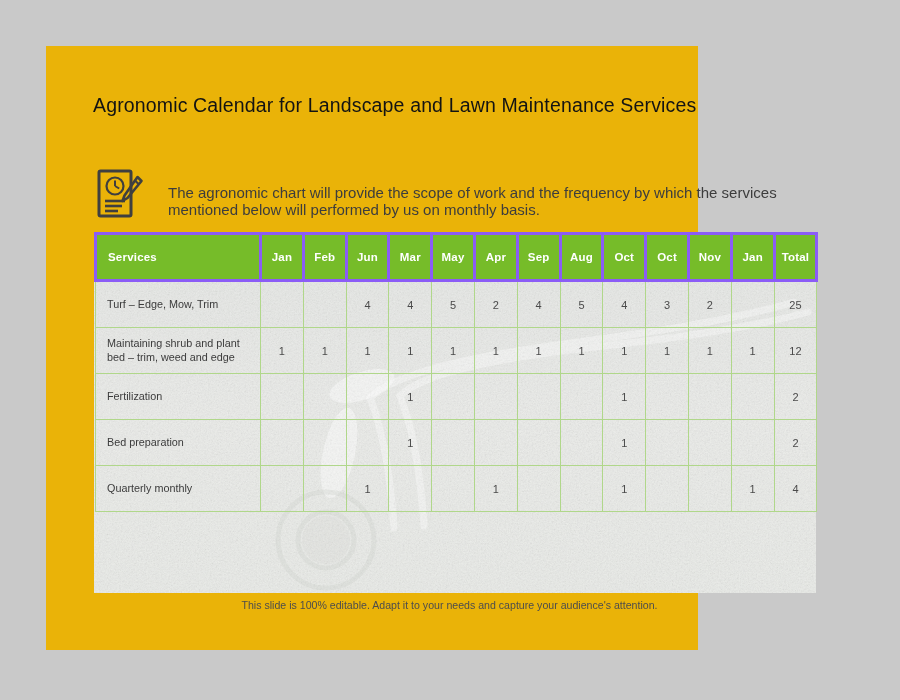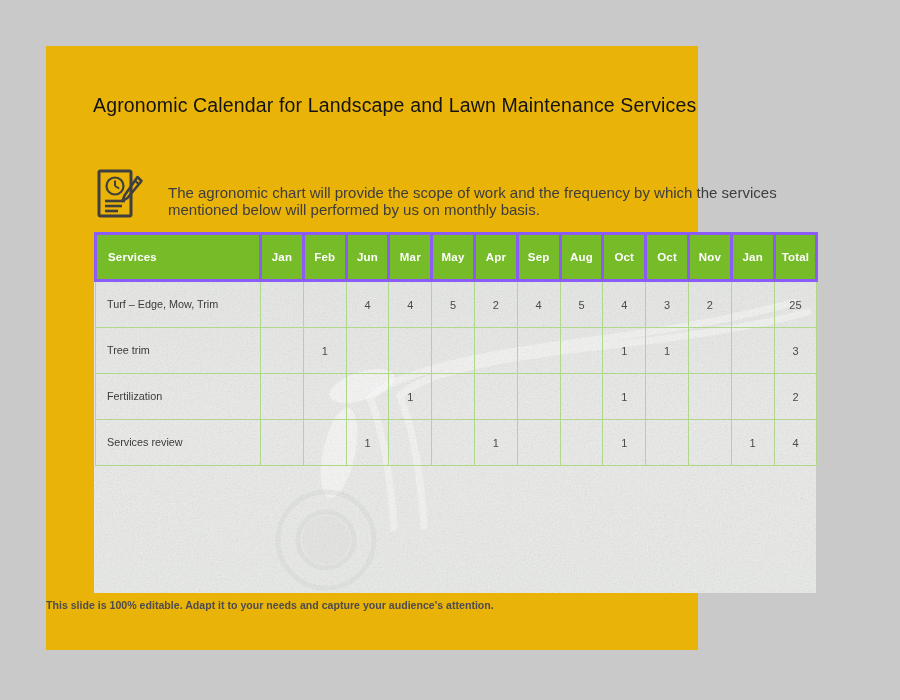--- a/index.html
+++ b/index.html
@@ -122,24 +122,23 @@
     background: #eeeeee;
   }
   #table-watermark svg { display: block; width: 100%; height: 100%; }
 
   
   #slide-footer {
     position: absolute;
     left: 0;
     top: 553px;
     width: 807px;
-    text-align: left;
+    text-align: center;
     font-size: 10.6px;
     color: #4d4d4d;
-    font-weight: bold;
   }
 </style>
 </head>
 <body>
 
 <div id="slide">
 
   <div id="slide-title">Agronomic Calendar for Landscape and Lawn Maintenance Services</div>
 
   <div id="intro-block">
@@ -247,53 +246,69 @@
           <td>2</td>
           <td>4</td>
           <td>5</td>
           <td>4</td>
           <td>3</td>
           <td>2</td>
           <td></td>
           <td>25</td>
         </tr>
         <tr>
-          <td class="service-name">Tree trim</td>
-          <td></td>
-          <td>1</td>
-          <td></td>
-          <td></td>
-          <td></td>
-          <td></td>
-          <td></td>
-          <td></td>
-          <td>1</td>
-          <td>1</td>
-          <td></td>
-          <td></td>
-          <td>3</td>
+          <td class="service-name">Maintaining shrub and plant bed – trim, weed and edge</td>
+          <td>1</td>
+          <td>1</td>
+          <td>1</td>
+          <td>1</td>
+          <td>1</td>
+          <td>1</td>
+          <td>1</td>
+          <td>1</td>
+          <td>1</td>
+          <td>1</td>
+          <td>1</td>
+          <td>1</td>
+          <td>12</td>
         </tr>
         <tr>
           <td class="service-name">Fertilization</td>
           <td></td>
           <td></td>
           <td></td>
           <td>1</td>
           <td></td>
           <td></td>
           <td></td>
           <td></td>
           <td>1</td>
           <td></td>
           <td></td>
           <td></td>
           <td>2</td>
         </tr>
         <tr>
-          <td class="service-name">Services review</td>
+          <td class="service-name">Bed preparation</td>
+          <td></td>
+          <td></td>
+          <td></td>
+          <td>1</td>
+          <td></td>
+          <td></td>
+          <td></td>
+          <td></td>
+          <td>1</td>
+          <td></td>
+          <td></td>
+          <td></td>
+          <td>2</td>
+        </tr>
+        <tr>
+          <td class="service-name">Quarterly monthly</td>
           <td></td>
           <td></td>
           <td>1</td>
           <td></td>
           <td></td>
           <td>1</td>
           <td></td>
           <td></td>
           <td>1</td>
           <td></td>

